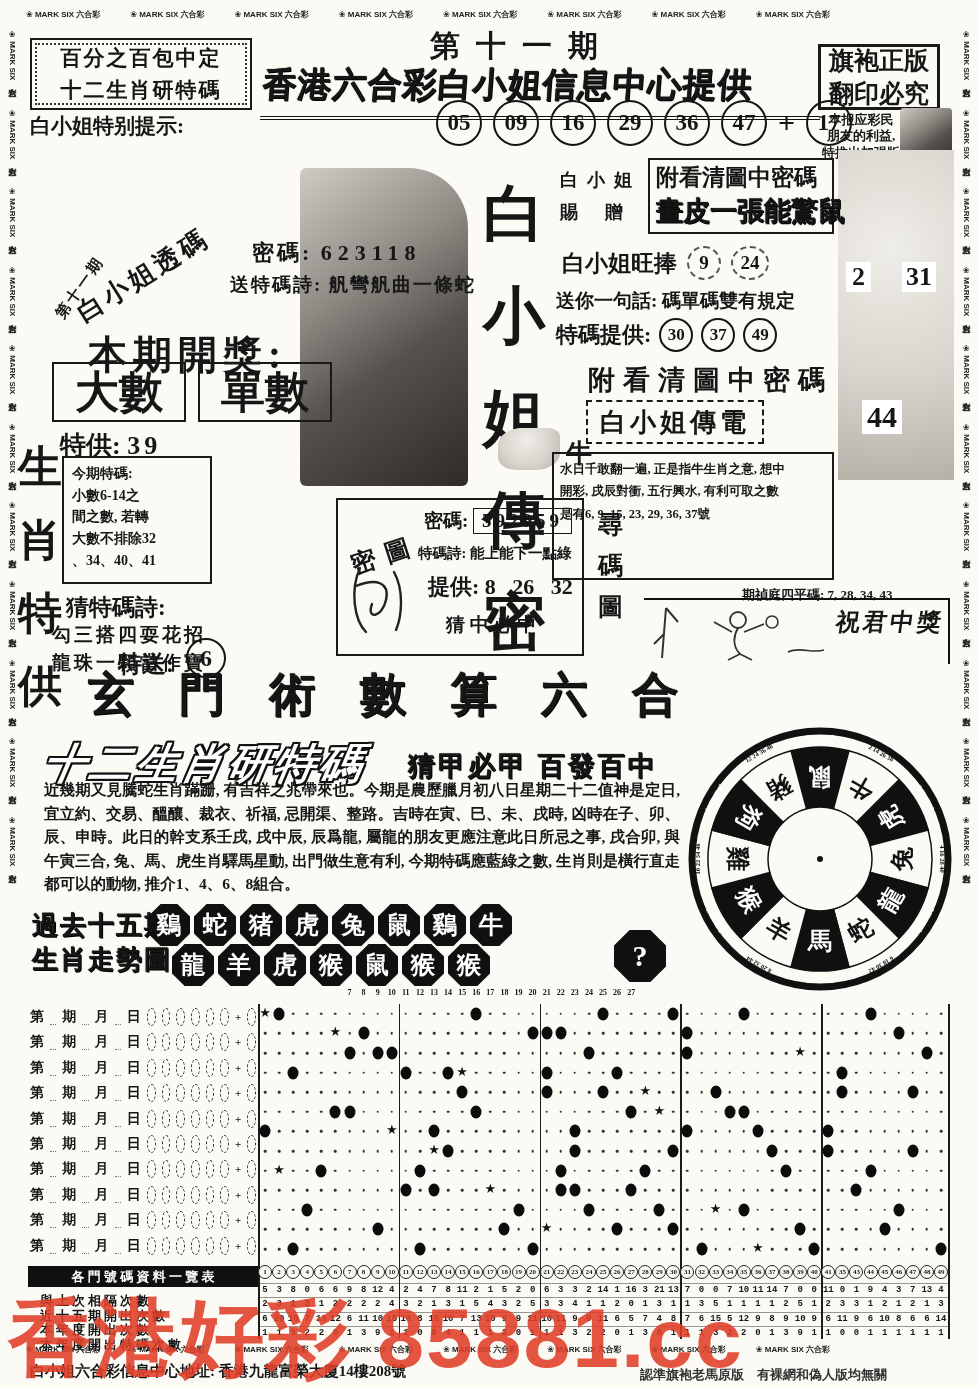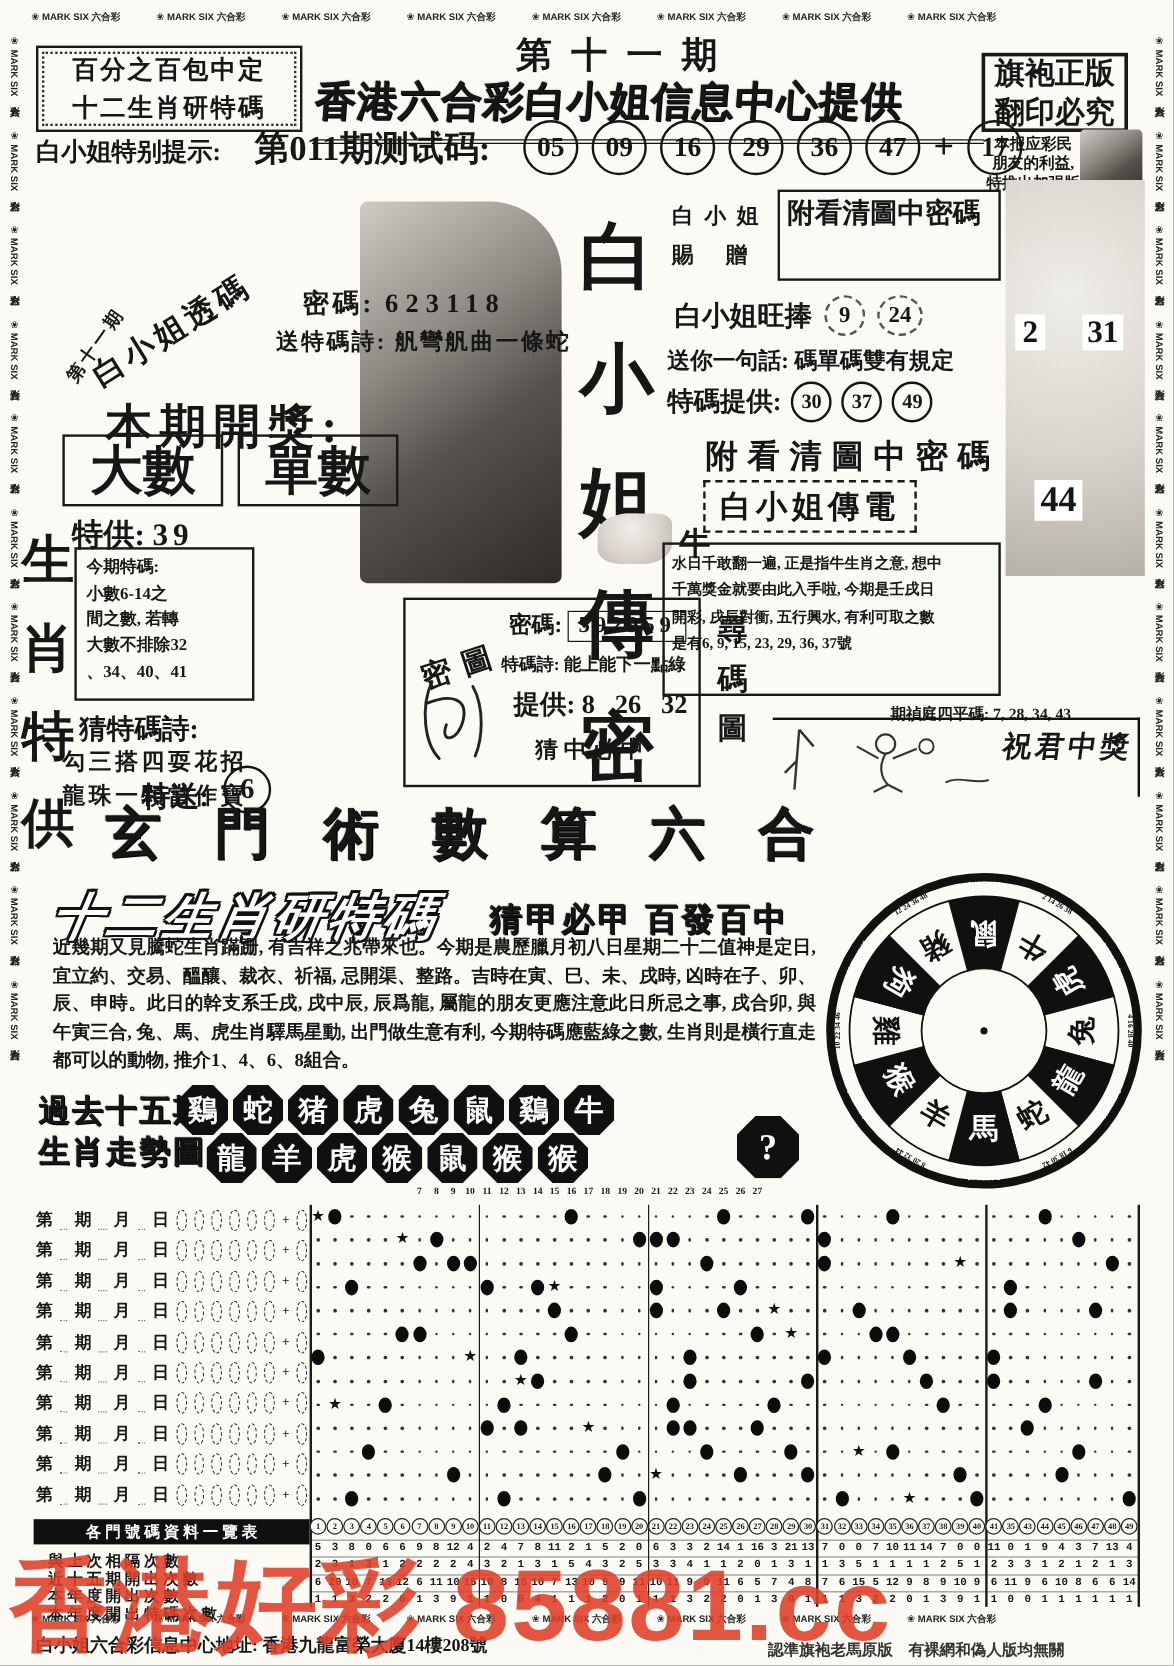--- a/index.html
+++ b/index.html
@@ -102,21 +102,20 @@
     <div class="b" style="font-size:21px;letter-spacing:2px;">十二生肖研特碼</div>
   </div>
   <div class="abs heavy" style="left:430px;top:26px;font-size:30px;letter-spacing:16px;">第十一期</div>
   <div class="abs heavy smear" style="left:262px;top:62px;width:560px;font-size:34px;letter-spacing:1px;transform:skewX(-4deg);border-bottom:4px double #111;padding-bottom:8px;white-space:nowrap;">香港六合彩白小姐信息中心提供</div>
   <div class="abs box" style="left:818px;top:44px;width:122px;height:66px;border-width:3px;display:flex;flex-direction:column;align-items:center;justify-content:center;">
     <div class="heavy" style="font-size:25px;">旗袍正版</div>
     <div class="heavy" style="font-size:25px;">翻印必究</div>
   </div>
 
   <div class="abs b" style="left:30px;top:112px;font-size:21px;">白小姐特别提示:</div>
-  <div class="abs heavy" style="left:212px;top:104px;font-size:29px;">第011期测试码:</div>
   <div class="abs" id="tip-numbers" style="left:436px;top:100px;display:flex;gap:11px;align-items:center;">
       <span class="circ big">05</span>
       <span class="circ big">09</span>
       <span class="circ big">16</span>
       <span class="circ big">29</span>
       <span class="circ big">36</span>
       <span class="circ big">47</span>
       <span class="heavy" style="font-size: 30px;">+</span>
       <span class="circ big">17</span>
     </div>
@@ -206,20 +205,21 @@
   <div class="abs b" style="left:428px;top:572px;font-size:22px;">
     <span>提供:</span>
     <span style="white-space:pre;">8   26   32</span>
   </div>
   <div class="abs b" style="left:446px;top:612px;font-size:19px;">猜 中 必 中</div>
 
   <div class="abs b" style="left:560px;top:168px;font-size:18px;white-space:pre;">白  小  姐</div>
   <div class="abs b" style="left:560px;top:200px;font-size:18px;white-space:pre;">賜      贈</div>
   <div class="abs box" style="left:648px;top:158px;width:186px;height:76px;border-width:2px;padding:2px 6px;">
     <div class="heavy" style="font-size:23px;white-space:nowrap;">附看清圖中密碼</div>
+    <div class="heavy smear" style="font-size:27px;white-space:nowrap;">畫皮一張能驚鼠</div>
   </div>
   <div class="abs b" style="left:562px;top:246px;font-size:23px;display:flex;align-items:center;gap:10px;">
     <span>白小姐旺捧</span>
     <span class="circ hand" style="width:34px;height:34px;font-size:19px;">9</span>
     <span class="circ hand" style="width:38px;height:34px;font-size:19px;">24</span>
   </div>
   <div class="abs b" style="left:556px;top:288px;font-size:19px;">
     <span>送你一句話:</span>
     <span>碼單碼雙有規定</span>
   </div>
@@ -230,21 +230,20 @@
         <span class="circ mid">37</span>
         <span class="circ mid">49</span>
       </span>
   </div>
   <div class="abs heavy" style="left:588px;top:362px;font-size:27px;letter-spacing:8px;white-space:nowrap;">附看清圖中密碼</div>
   <div class="abs dashedbox" style="left:586px;top:400px;width:178px;height:44px;display:flex;align-items:center;justify-content:center;">
     <span class="heavy" style="font-size:26px;letter-spacing:4px;">白小姐傳電</span>
   </div>
   <div class="abs box" style="left:552px;top:452px;width:282px;height:128px;padding:4px 6px;font-size:12.5px;font-weight:700;line-height:1.78;">
     <div>水日千敢翻一遍, 正是指牛生肖之意, 想中</div>
-    <div>千萬獎金就要由此入手啦, 今期是壬戌日</div>
     <div>開彩, 戌辰對衝, 五行興水, 有利可取之數</div>
     <div>是有6, 9, 15, 23, 29, 36, 37號</div>
   </div>
   <div class="abs b" style="left:742px;top:586px;font-size:13px;">期禎庭四平碼: 7, 28, 34, 43</div>
 
   <div class="abs" style="left:644px;top:598px;width:304px;height:64px;border-top:2.5px solid #111;border-right:2.5px solid #111;"></div>
   <div class="abs heavy" style="left:836px;top:606px;font-size:24px;letter-spacing:3px;transform:skewX(-8deg);">祝君中獎</div>
   <svg class="abs" style="left:648px;top:604px;" width="180" height="58" viewBox="0 0 180 58">
     <path d="M18 4 L14 54 M18 4 L30 18 M16 30 L6 40" stroke="#333" stroke-width="2" fill="none"></path>
     <circle cx="90" cy="16" r="8" fill="none" stroke="#333" stroke-width="1.8"></circle>

